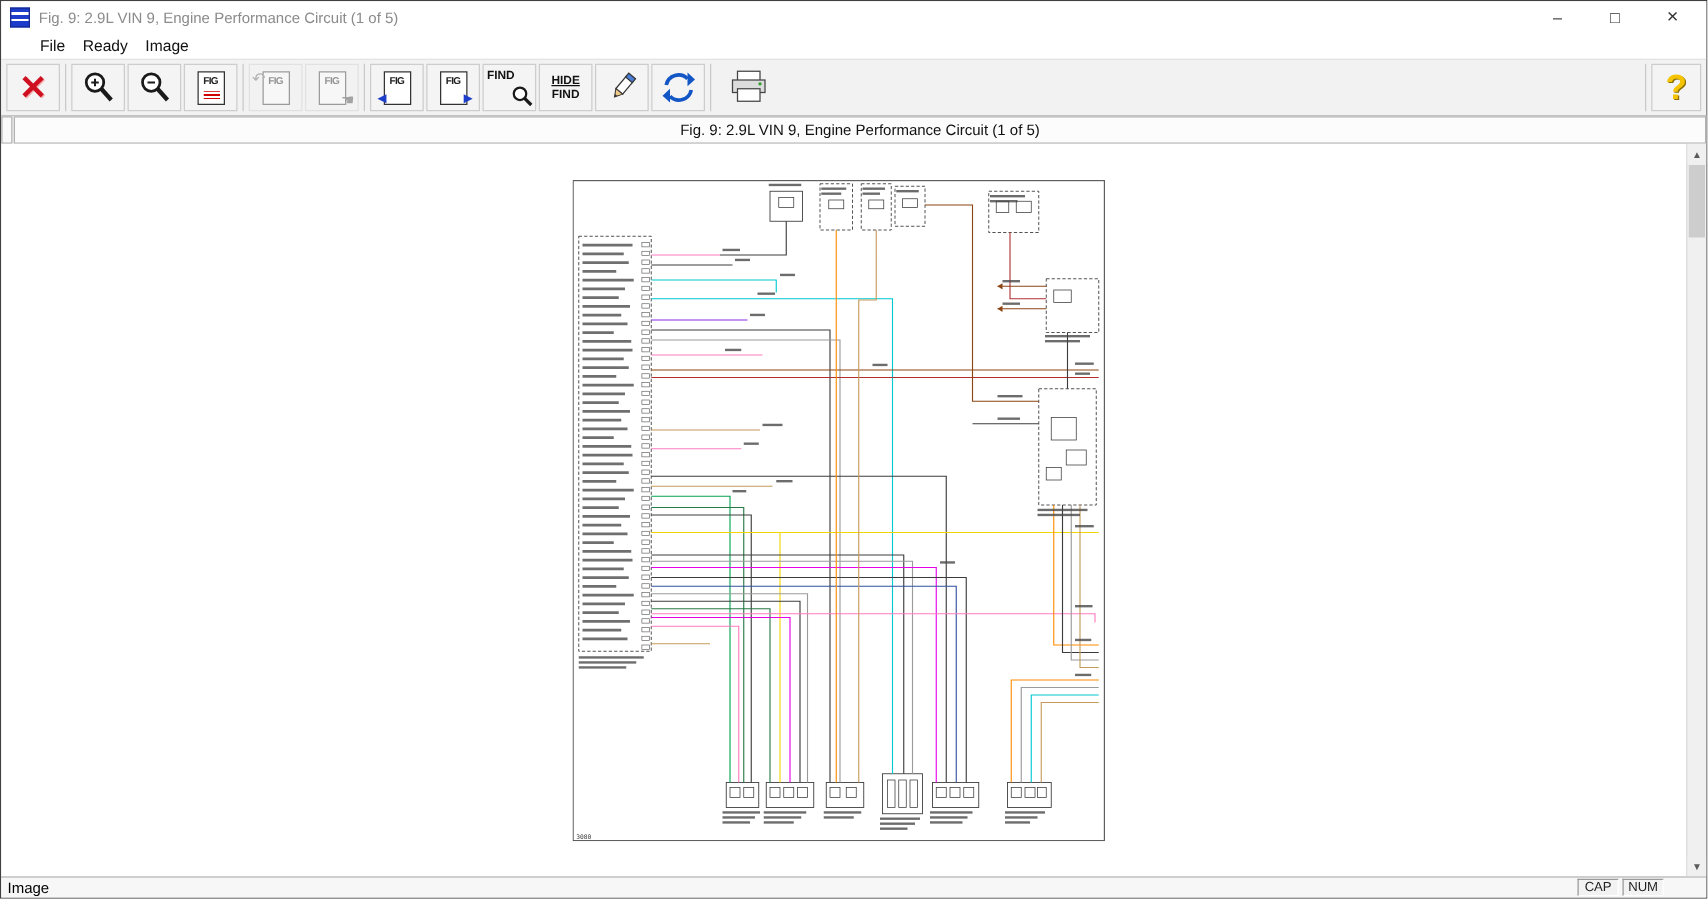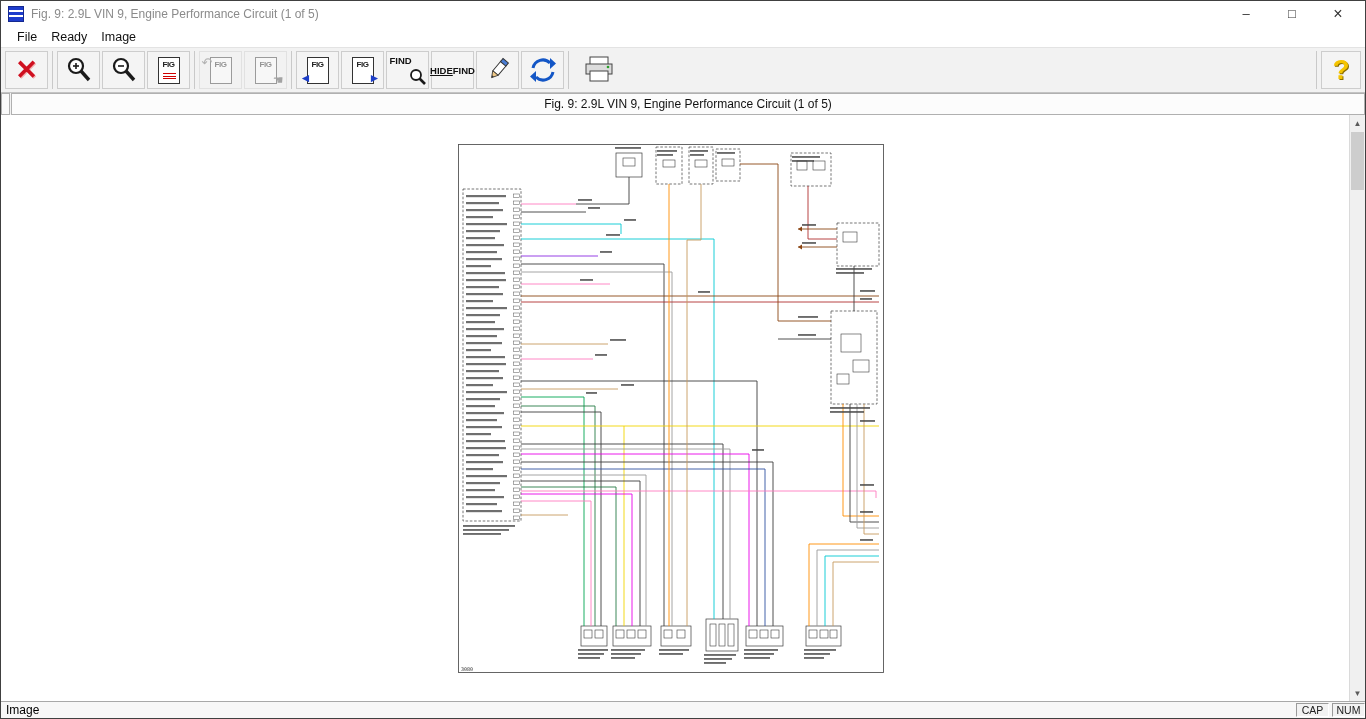--- a/index.html
+++ b/index.html
@@ -8,63 +8,63 @@
 
   
   .titlebar { height:25px; display:flex; align-items:center; padding:0 4px; background:#fff; flex:0 0 auto; }
   .app-icon { width:16px; height:16px; margin:0 7px 0 3px; background:#1e3ccc; background-image:linear-gradient(#1e3ccc 3px, #fff 3px, #fff 5px, #1e3ccc 5px, #1e3ccc 8px, #fff 8px, #fff 10px, #1e3ccc 10px); border:1px solid #14288f; }
   .title-text { font-size:12px; color:#8b8b8b; white-space:nowrap; }
   .win-controls { margin-left:auto; display:flex; height:100%; }
   .win-btn { width:46px; height:100%; display:flex; align-items:center; justify-content:center; font-size:13px; color:#333; }
   .win-btn.close { font-size:16px; }
 
   
-  .menubar { height:21px; background:#fff; display:flex; align-items:center; padding-left:9px; flex:0 0 auto; }
+  .menubar { height:21px; background:#fff; display:flex; align-items:center; padding-left:24px; flex:0 0 auto; }
   .menu-item { font-size:12.5px; color:#111; padding:2px 7px; }
 
   
   .toolbar { height:46px; background:#f2f2f2; border-top:1px solid #e3e3e3; border-bottom:1px solid #c3c3c3; display:flex; align-items:center; padding:3px 3px; flex:0 0 auto; }
   .tb-btn { width:43px; height:38px; margin:0 1px; display:flex; align-items:center; justify-content:center; background:#f4f4f4; border:1px solid #cdcdcd; position:relative; }
   .tb-btn.disabled { opacity:.45; }
   .tb-sep { width:1px; height:38px; background:#c9c9c9; margin:0 3px; flex:0 0 auto; }
   .tb-spacer { flex:1 1 auto; }
   .icon-x { font-size:27px; font-weight:700; color:#cf1020; line-height:1; text-shadow:1px 1px 0 #f3b0b0; }
   .fig-page { width:22px; height:27px; background:#fff; border:1px solid #333; position:relative; display:flex; justify-content:center; }
   .fig-text { font-size:8px; font-weight:700; margin-top:2px; letter-spacing:-.5px; color:#222; }
   .fig-red-lines { position:absolute; bottom:3px; left:4px; width:13px; height:7px; background:repeating-linear-gradient(#d00000 0 1px, transparent 1px 2.6px); }
   .fig-arrow { position:absolute; font-size:12px; color:#1d3ec8; line-height:1; }
   .fig-arrow.left { left:-8px; bottom:-1px; }
   .fig-arrow.right { right:-8px; bottom:-1px; }
   .fig-gray-curl { position:absolute; left:-9px; top:-3px; font-size:13px; color:#666; }
   .fig-hand { position:absolute; right:-8px; bottom:-4px; font-size:12px; color:#444; }
   .find-wrap { position:relative; width:36px; height:32px; }
   .find-text { position:absolute; top:1px; left:0; font-size:9.5px; font-weight:700; color:#111; }
   .find-mag { position:absolute; right:-2px; bottom:-1px; }
-  .hideshow { display:flex; flex-direction:row; align-items:center; font-size:9.5px; font-weight:700; line-height:11px; color:#111; }
+  .hideshow { display:flex; flex-direction:column; align-items:center; font-size:9.5px; font-weight:700; line-height:11px; color:#111; }
   .hideshow .u { text-decoration:underline; }
   .icon-help { font-size:28px; font-weight:800; color:#f5c400; text-shadow:1px 1px 0 #8a6d00; line-height:1; }
 
   
   .captionrow { height:22px; display:flex; background:#f2f2f2; flex:0 0 auto; }
   .caption-stub { width:9px; border:1px solid #b0b0b0; background:#fafafa; }
   .caption-box { flex:1; margin-left:1px; border:1px solid #b0b0b0; background:#fcfcfc; display:flex; align-items:center; justify-content:center; }
   .caption-text { font-size:12px; color:#111; }
 
   
   .content { flex:1 1 auto; position:relative; background:#fff; overflow:hidden; }
   .diagram-page { position:absolute; left:457px; top:29px; width:426px; height:529px; }
   .vscroll { position:absolute; right:0; top:0; width:16px; height:100%; background:#f0f0f0; border-left:1px solid #dadada; display:flex; flex-direction:column; }
   .scroll-btn { height:16px; flex:0 0 auto; display:flex; align-items:center; justify-content:center; font-size:8px; color:#5a5a5a; background:#f0f0f0; }
   .scroll-track { flex:1 1 auto; position:relative; }
   .scroll-thumb { position:absolute; top:1px; left:1px; width:13px; height:58px; background:#cdcdcd; }
 
   
   .statusbar { height:17px; border-top:1px solid #a8a8a8; background:#f7f7f7; display:flex; align-items:center; padding-left:5px; flex:0 0 auto; }
   .status-ready { font-size:12px; color:#000; }
-  .status-cells { margin-left:auto; display:flex; }
+  .status-cells { margin-left:auto; display:flex; margin-right:34px; }
   .status-cell { width:33px; height:14px; margin-left:3px; border:1px solid; border-color:#9a9a9a #ffffff #ffffff #9a9a9a; display:flex; align-items:center; justify-content:center; font-size:10.5px; color:#222; background:#f2f2f2; }
 </style>
 </head>
 <body>
 
 <div class="window">
 
   <div class="titlebar">
     <div class="app-icon"></div>
     <span class="title-text">Fig. 9: 2.9L VIN 9, Engine Performance Circuit (1 of 5)</span>

